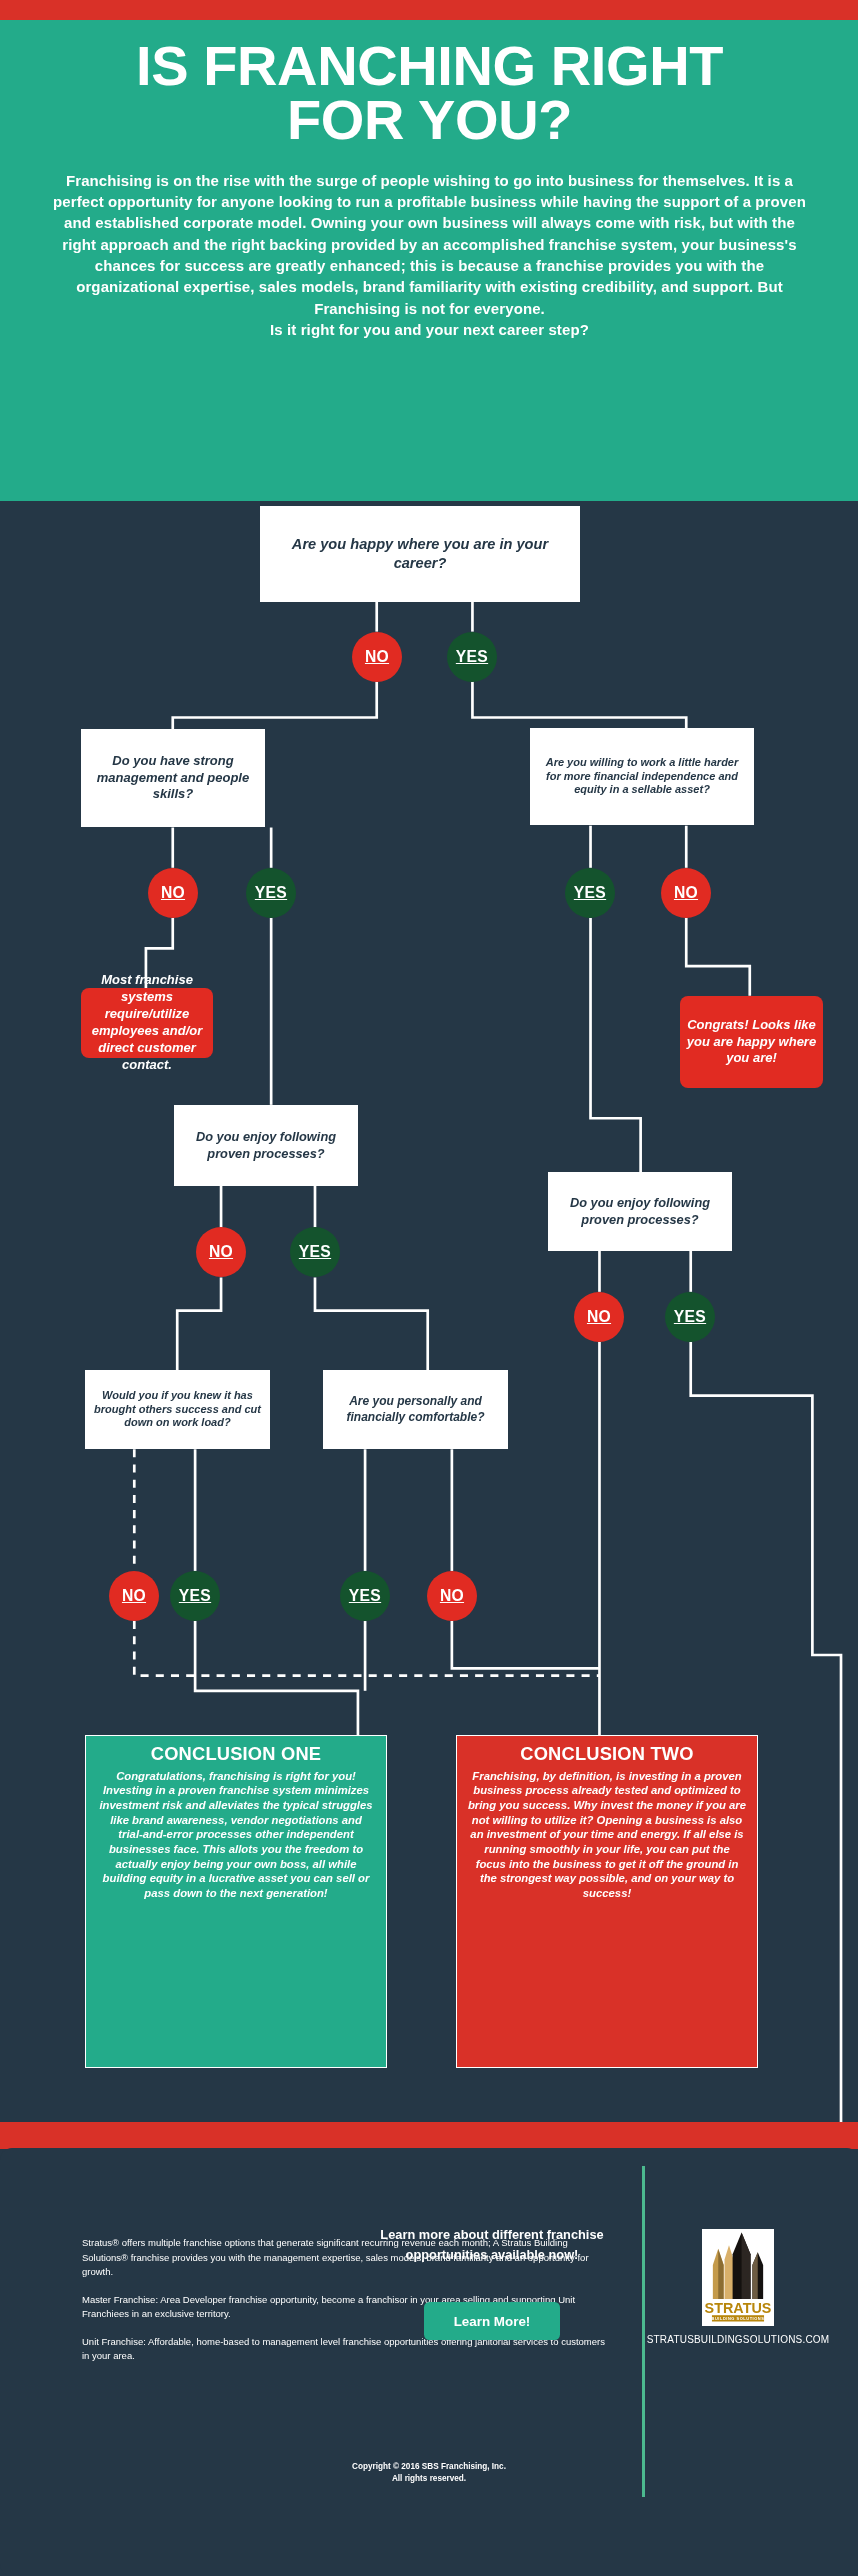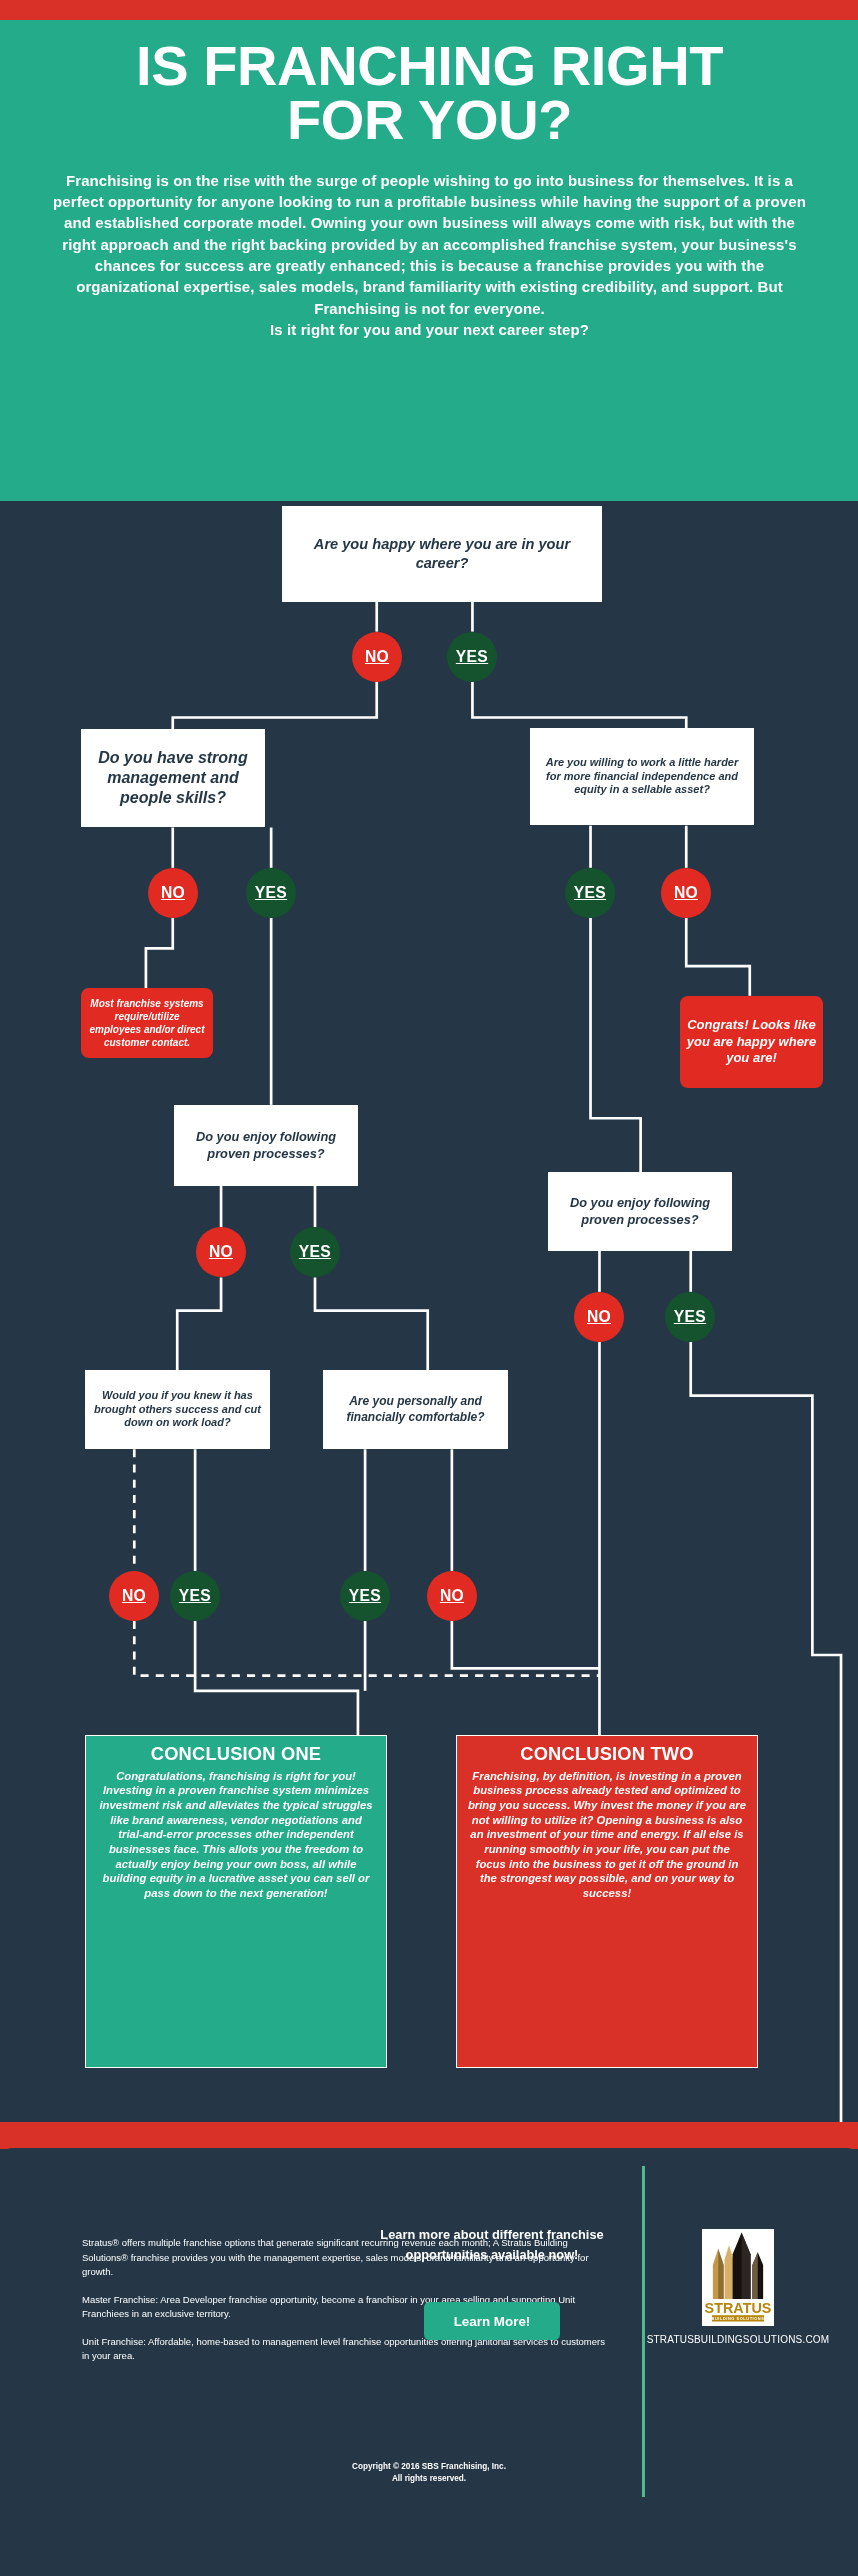--- a/index.html
+++ b/index.html
@@ -123,51 +123,51 @@
         <path d="M408,1252 L408,1330"></path>
         <path d="M505,1252 L505,1305 L670,1305"></path>
       </g>
 
       <g stroke="#ffffff" stroke-width="3" fill="none" stroke-dasharray="9 8">
         <path d="M150,1060 L150,1196"></path>
         <path d="M150,1252 L150,1313 L670,1313"></path>
       </g>
     </svg>
 
-    <div class="qbox" style="left:282px;top:4.5px;width:320px;height:96px;font-size:14.6px;">
+    <div class="qbox" style="left:260px;top:4.5px;width:320px;height:96px;font-size:14.6px;">
       <span>Are you happy where you are in your career?</span>
     </div>
     <div class="badge no" style="left:352px;top:131px;width:50px;height:50px;font-size:15.7px;">
       <span>NO</span>
     </div>
     <div class="badge yes" style="left:447px;top:131px;width:50px;height:50px;font-size:15.7px;">
       <span>YES</span>
     </div>
 
-    <div class="qbox" style="left:81px;top:228px;width:184px;height:98px;font-size:16px;">
+    <div class="qbox" style="left:81px;top:228px;width:184px;height:98px;font-size:13px;">
       <span>Do you have strong management and people skills?</span>
     </div>
     <div class="badge no" style="left:148px;top:367px;width:50px;height:50px;font-size:15.7px;">
       <span>NO</span>
     </div>
     <div class="badge yes" style="left:246px;top:367px;width:50px;height:50px;font-size:15.7px;">
       <span>YES</span>
     </div>
 
     <div class="qbox" style="left:530px;top:227px;width:224px;height:97px;font-size:11px;">
       <span>Are you willing to work a little harder for more financial independence and equity in a sellable asset?</span>
     </div>
     <div class="badge yes" style="left:565px;top:367px;width:50px;height:50px;font-size:15.7px;">
       <span>YES</span>
     </div>
     <div class="badge no" style="left:661px;top:367px;width:50px;height:50px;font-size:15.7px;">
       <span>NO</span>
     </div>
 
-    <div class="redtip" style="left:81px;top:487px;width:132px;height:70px;font-size:10px;">
+    <div class="redtip" style="left:81px;top:487px;width:132px;height:70px;font-size:13px;">
       <span>Most franchise systems require/utilize employees and/or direct customer contact.</span>
     </div>
 
     <div class="redtip" style="left:680px;top:495px;width:143px;height:92px;font-size:13px;">
       <span>Congrats! Looks like you are happy where you are!</span>
     </div>
 
     <div class="qbox" style="left:174px;top:604px;width:184px;height:81px;font-size:12.8px;">
       <span>Do you enjoy following proven processes?</span>
     </div>

